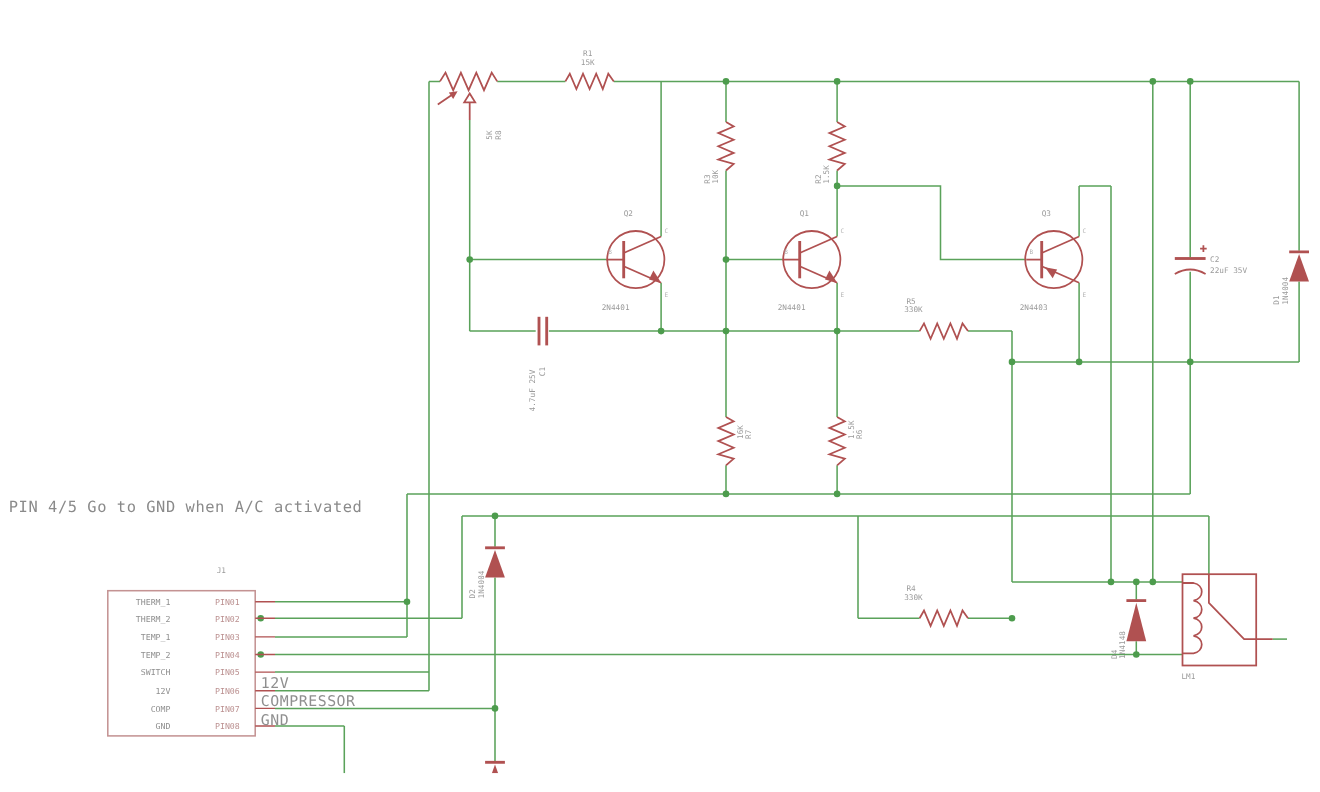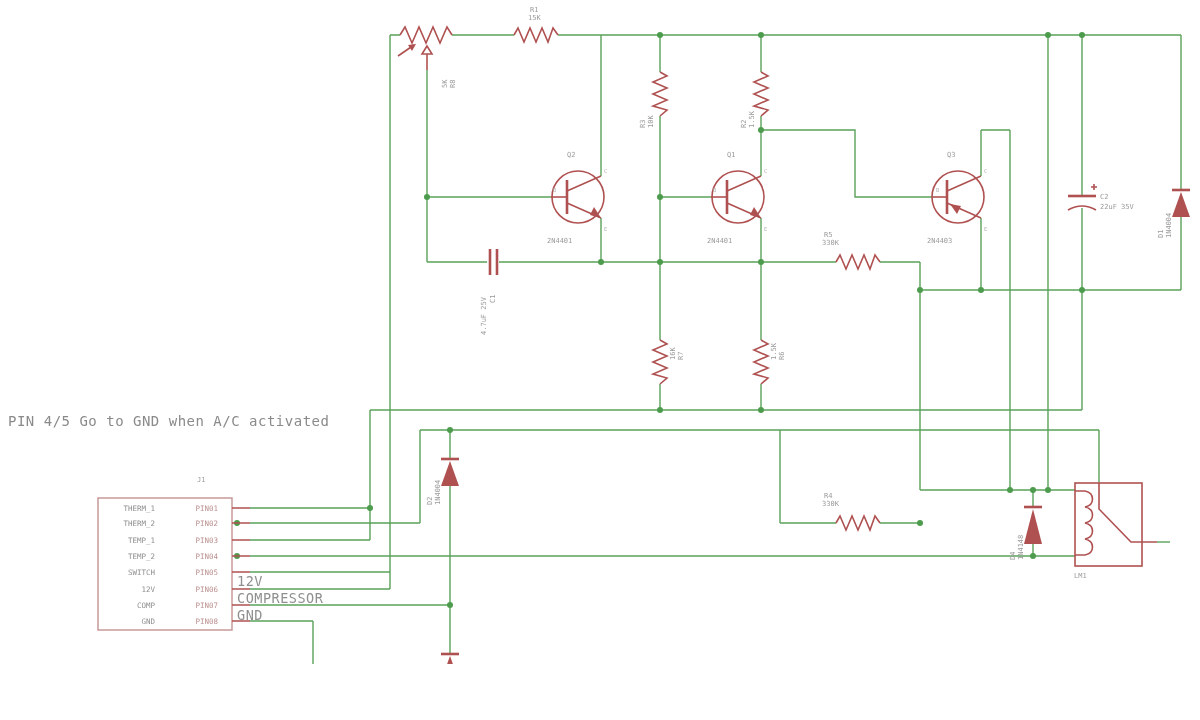--- a/index.html
+++ b/index.html
@@ -1,17 +1,17 @@
 <!DOCTYPE html>
 <html><head>
 <meta charset="utf-8">
 <style>
   html,body{margin:0;padding:0;background:#ffffff;}
   .canvas{position:relative;width:1200px;height:664px;background:#ffffff;overflow:hidden;
-          font-family:"DejaVu Sans Mono","Liberation Mono",monospace;}
+          font-family:"DejaVu Sans Mono","Liberation Mono",monospace;margin-top:39px;}
   svg{display:block;}
   .wire{stroke:#5aa25a;stroke-width:1.4;fill:none;}
   .dot{fill:#4d9c4d;stroke:none;}
   .comp{stroke:#b05151;stroke-width:1.6;fill:none;}
   .compthick{stroke:#b05151;stroke-width:2.6;fill:none;}
   .compfill{fill:#b05151;stroke:none;}
   .jbox{stroke:#c49393;stroke-width:1.4;fill:none;}
   .lbl{fill:#9a9a9a;font-size:7px;font-family:"DejaVu Sans Mono",monospace;}
   .lblpin{fill:#b3b3b3;font-size:5.5px;font-family:"DejaVu Sans Mono",monospace;}
   .pname{fill:#8f8f8f;font-size:7.5px;font-family:"DejaVu Sans Mono",monospace;}

